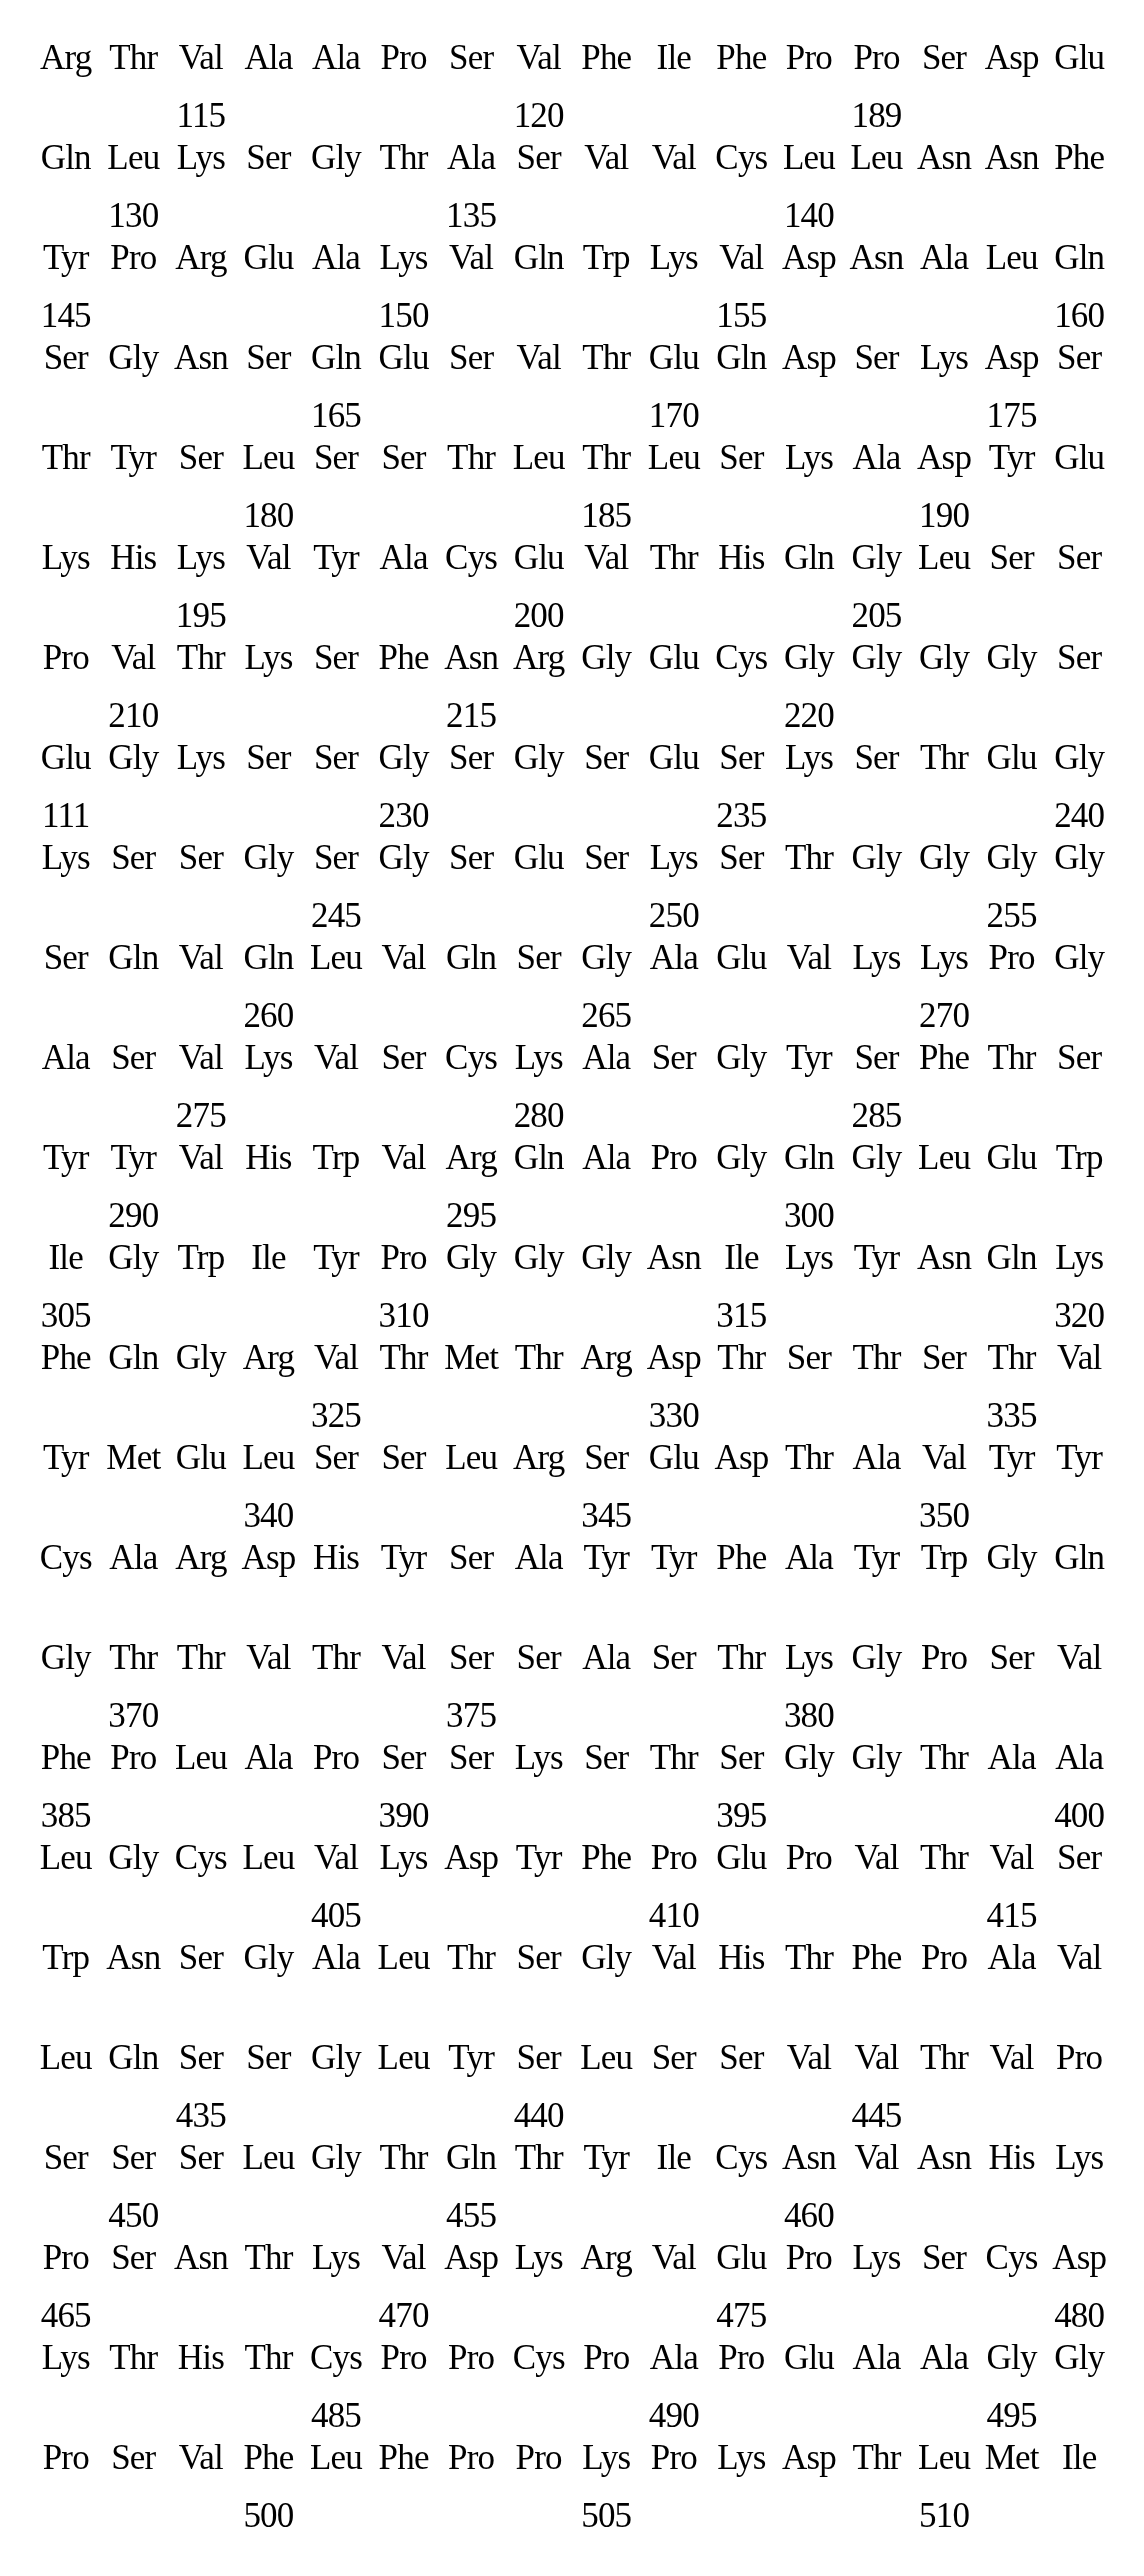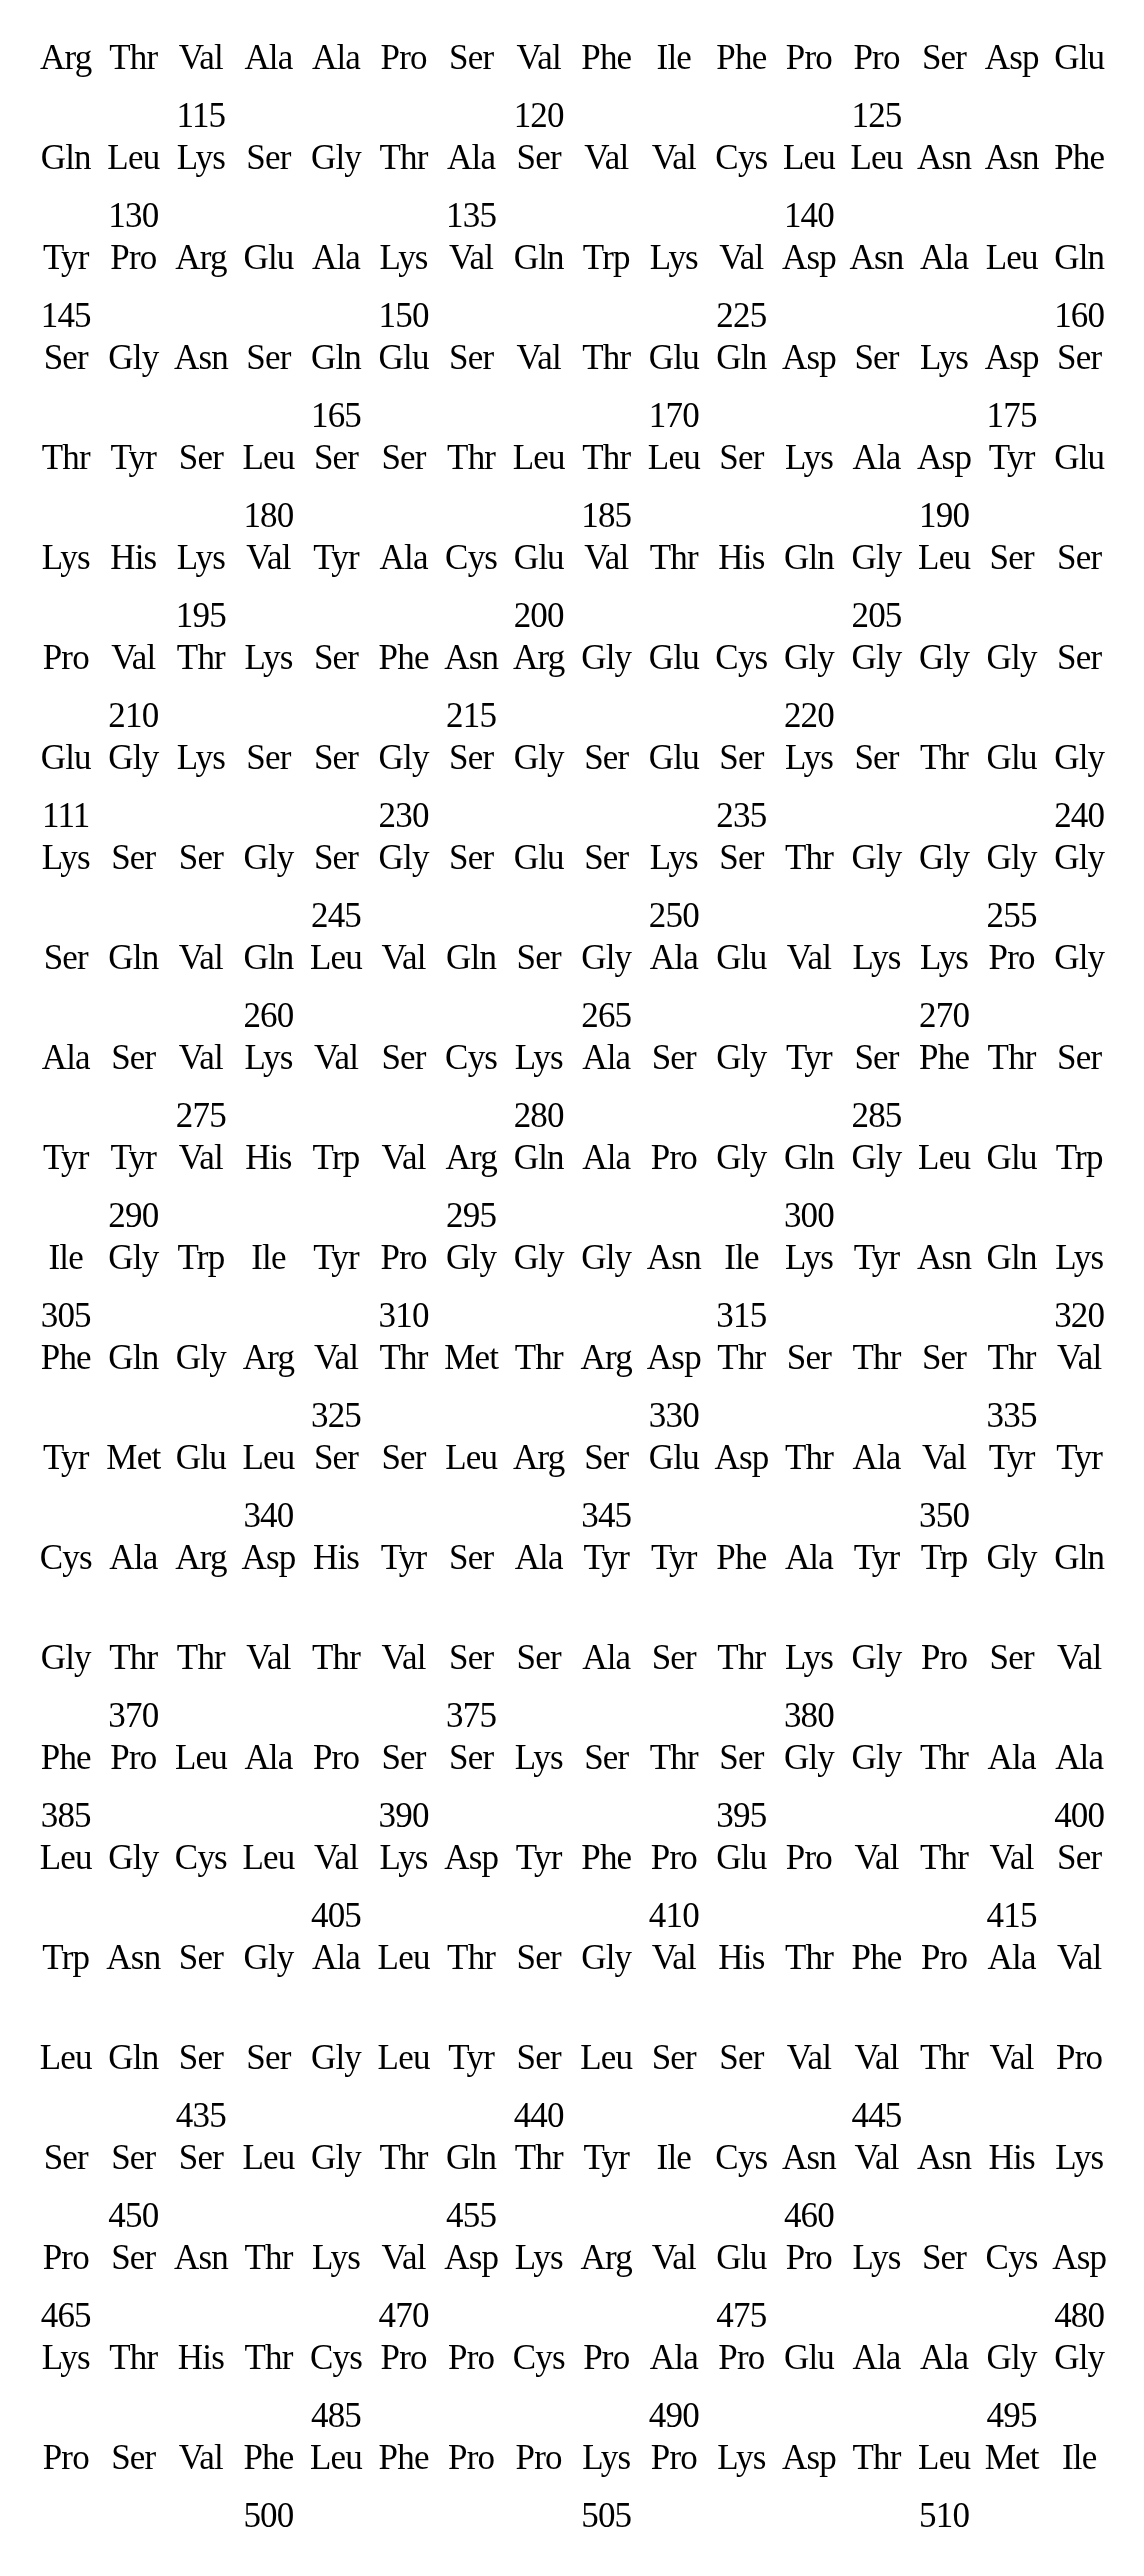--- a/index.html
+++ b/index.html
@@ -70,21 +70,21 @@
         <span class="cell">115</span>
         <span class="cell"></span>
         <span class="cell"></span>
         <span class="cell"></span>
         <span class="cell"></span>
         <span class="cell">120</span>
         <span class="cell"></span>
         <span class="cell"></span>
         <span class="cell"></span>
         <span class="cell"></span>
-        <span class="cell">125</span>
+        <span class="cell">189</span>
         <span class="cell"></span>
         <span class="cell"></span>
         <span class="cell"></span>
       </div>
   </div>
 
   <div class="pair">
     <div class="seq-row">
         <span class="cell">Gln</span>
         <span class="cell">Leu</span>
@@ -146,21 +146,21 @@
         <span class="cell">145</span>
         <span class="cell"></span>
         <span class="cell"></span>
         <span class="cell"></span>
         <span class="cell"></span>
         <span class="cell">150</span>
         <span class="cell"></span>
         <span class="cell"></span>
         <span class="cell"></span>
         <span class="cell"></span>
-        <span class="cell">225</span>
+        <span class="cell">155</span>
         <span class="cell"></span>
         <span class="cell"></span>
         <span class="cell"></span>
         <span class="cell"></span>
         <span class="cell">160</span>
       </div>
   </div>
 
   <div class="pair">
     <div class="seq-row">

